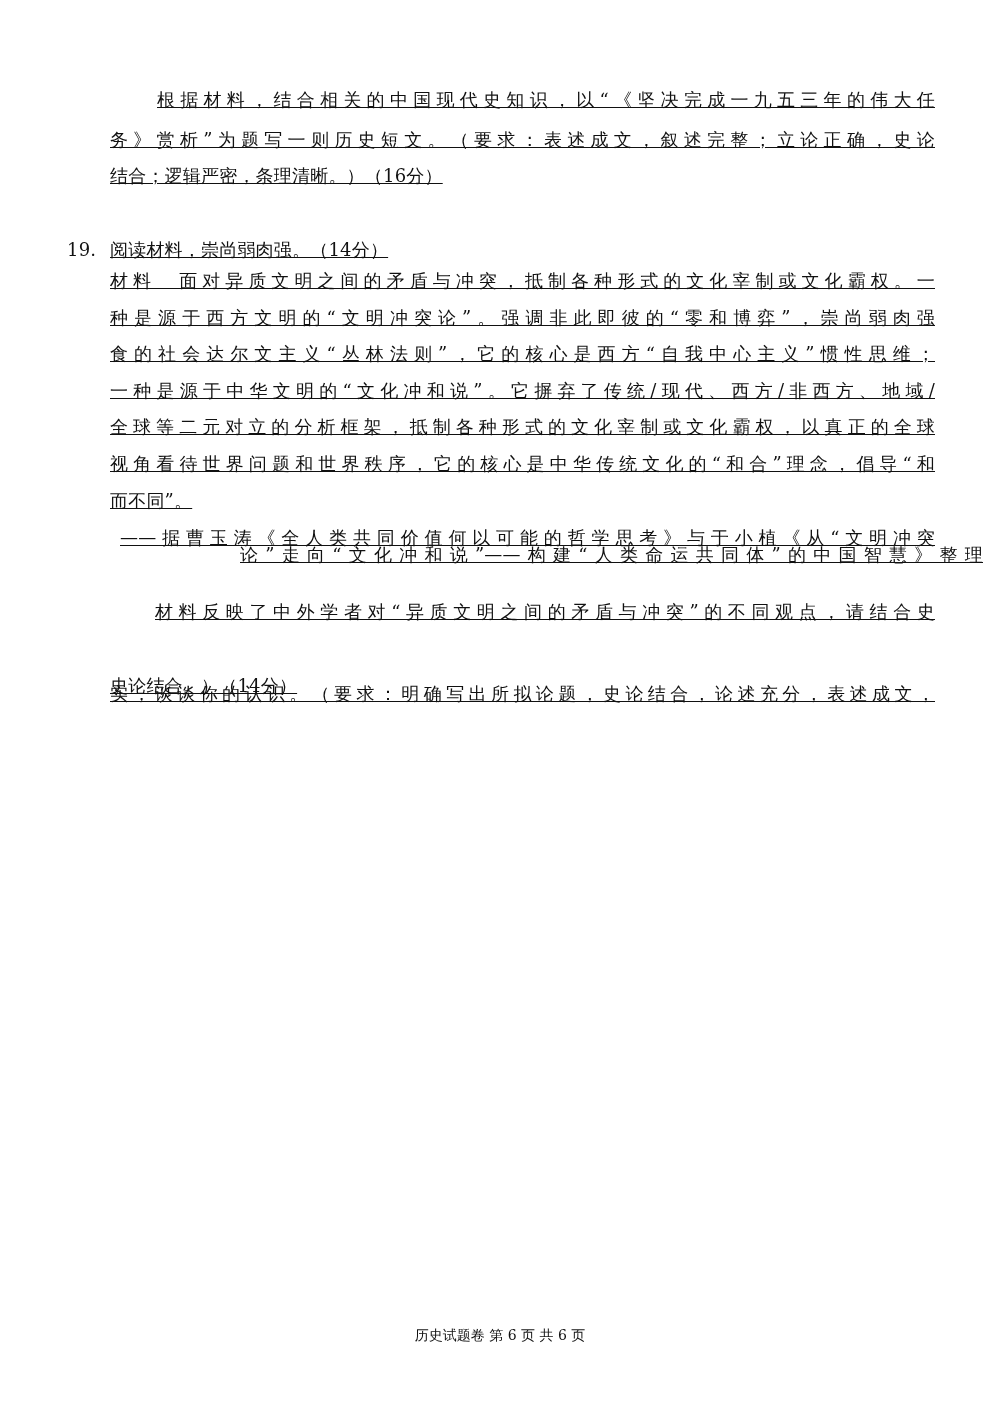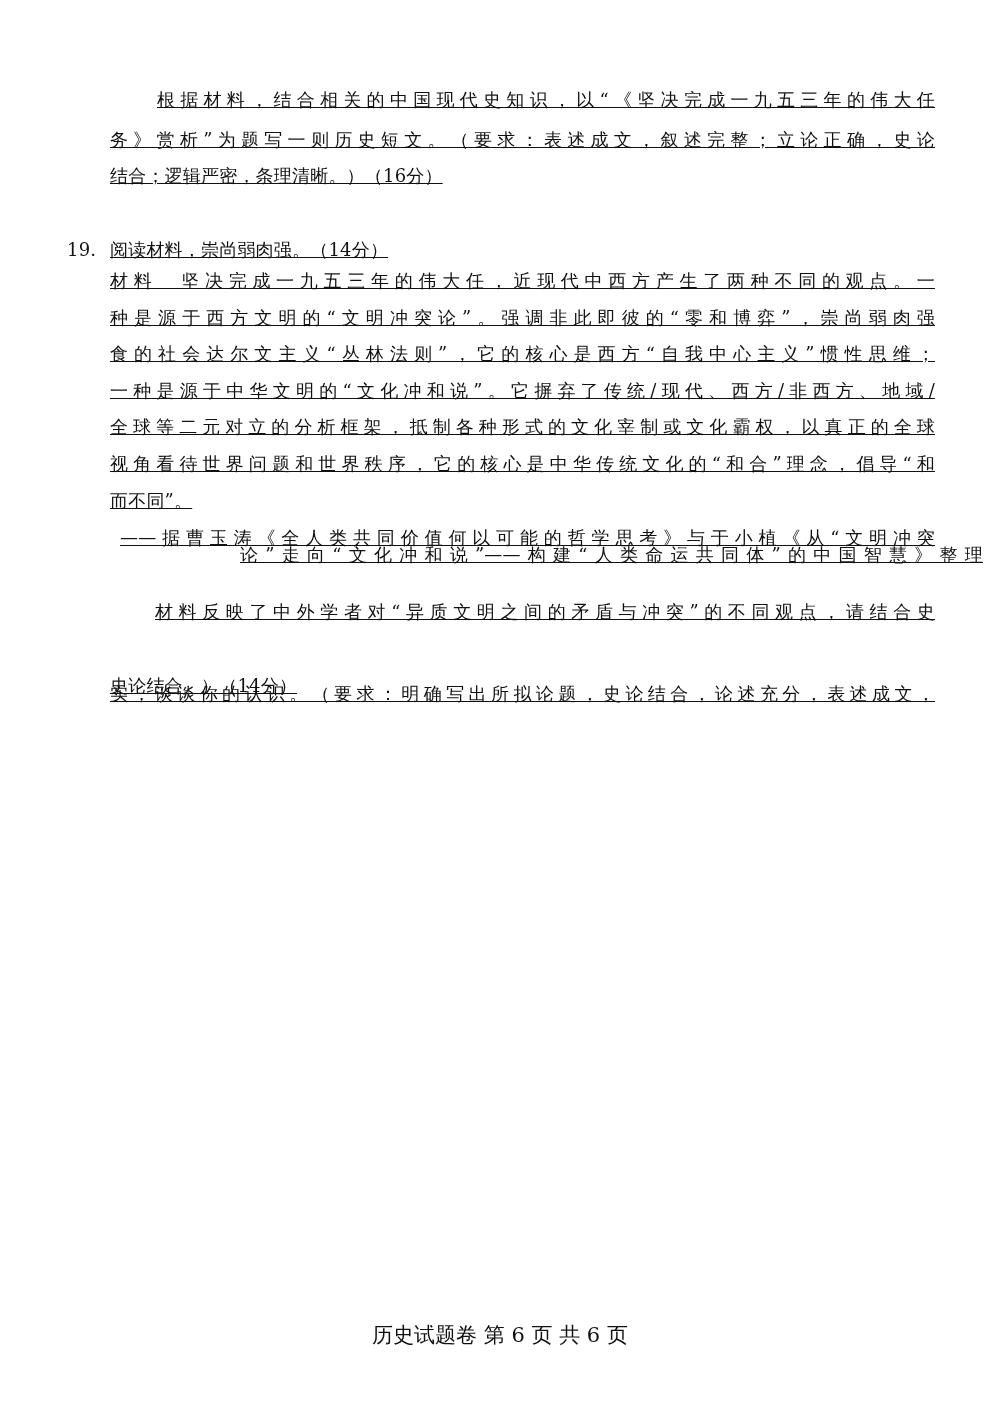--- a/index.html
+++ b/index.html
@@ -27,21 +27,21 @@
       text-align: justify;
       text-align-last: justify;
       white-space: normal;
     }
     .footer {
       position: absolute;
       top: 1323px;
       left: 0;
       width: 1000px;
       text-align: center;
-      font-size: 21px;
+      font-size: 14px;
       line-height: 24px;
       font-family: "DejaVu Serif", "Liberation Serif", serif;
       color: #111;
     }
     .qnum {
       display: inline-block;
       width: 43px;
       margin-top: 7px;
     }
   </style>
@@ -53,21 +53,21 @@
   <div class="line justify" style="top:122px; left:110px; width:825px;">务》赏析”为题写一则历史短文。（要求：表述成文，叙述完整；立论正确，史论</div>
   <div class="line" style="top:158px; left:110px;">结合；逻辑严密，条理清晰。）（16分）</div>
 </div>
 
 <div>
   <div class="line" style="top:225px; left:67px;">
     <span class="qnum">19.</span><span>阅读材料，崇尚弱肉强。（14分）</span>
   </div>
 
   <div>
-    <div class="line justify" style="top:263px; left:110px; width:825px;">材料　坚决完成一九五三年的伟大任，近现代中西方产生了两种不同的观点。一</div>
+    <div class="line justify" style="top:263px; left:110px; width:825px;">材料　面对异质文明之间的矛盾与冲突，抵制各种形式的文化宰制或文化霸权。一</div>
     <div class="line justify" style="top:300px; left:110px; width:825px;">种是源于西方文明的“文明冲突论”。强调非此即彼的“零和博弈”，崇尚弱肉强</div>
     <div class="line justify" style="top:336px; left:110px; width:825px;">食的社会达尔文主义“丛林法则”，它的核心是西方“自我中心主义”惯性思维；</div>
     <div class="line justify" style="top:373px; left:110px; width:825px;">一种是源于中华文明的“文化冲和说”。它摒弃了传统/现代、西方/非西方、地域/</div>
     <div class="line justify" style="top:409px; left:110px; width:825px;">全球等二元对立的分析框架，抵制各种形式的文化宰制或文化霸权，以真正的全球</div>
     <div class="line justify" style="top:446px; left:110px; width:825px;">视角看待世界问题和世界秩序，它的核心是中华传统文化的“和合”理念，倡导“和</div>
     <div class="line" style="top:483px; left:110px;">而不同”。</div>
   </div>
 
   <div>
     <div class="line justify" style="top:520px; left:120px; width:815px;">——据曹玉涛《全人类共同价值何以可能的哲学思考》与于小植《从“文明冲突</div>

